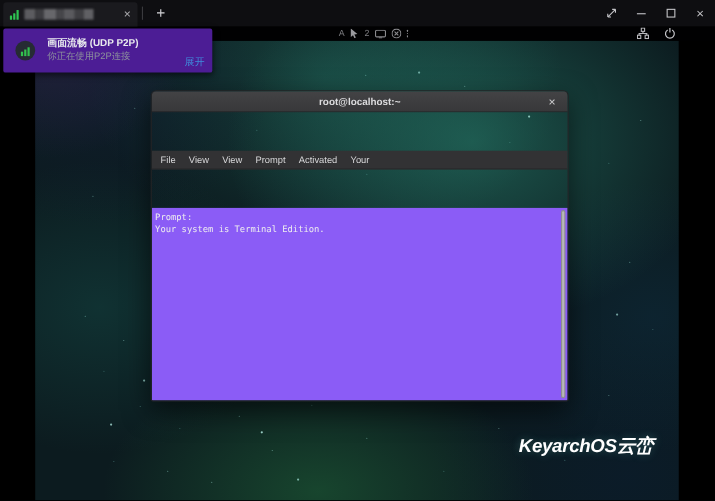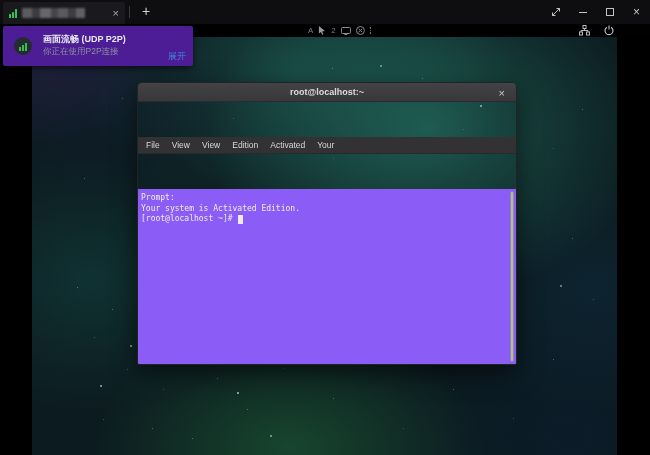--- a/index.html
+++ b/index.html
@@ -256,31 +256,28 @@
 
   <div class="term">
     <div class="term-titlebar">
       <span class="term-title">root@localhost:~</span>
       <span class="term-close">×</span>
     </div>
     <div class="term-menubar">
       <span class="mitem">File</span>
       <span class="mitem">View</span>
       <span class="mitem">View</span>
-      <span class="mitem">Edition</span>
+      <span class="mitem">Prompt</span>
       <span class="mitem">Activated</span>
       <span class="mitem">Your</span>
     </div>
     <div class="term-body">
       <div class="term-line">Prompt:</div>
-      <div class="term-line">Your system is Activated Edition.</div>
-      <div class="prompt-line">
-        <span>[root@localhost ~]# </span>
-        <span class="cursor-block"></span>
-      </div>
+      <div class="term-line">Your system is Terminal Edition.</div>
       <div class="term-scrollbar">
         <div class="term-scroll-thumb"></div>
       </div>
     </div>
   </div>
 
+  <div class="brand">KeyarchOS云峦</div>
 
 </div>
 
 </body></html>

